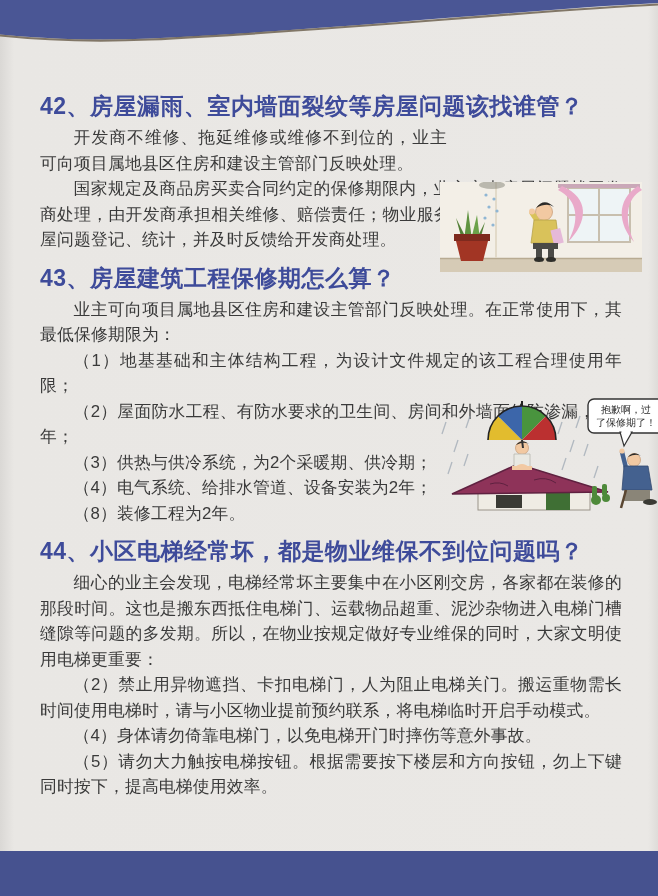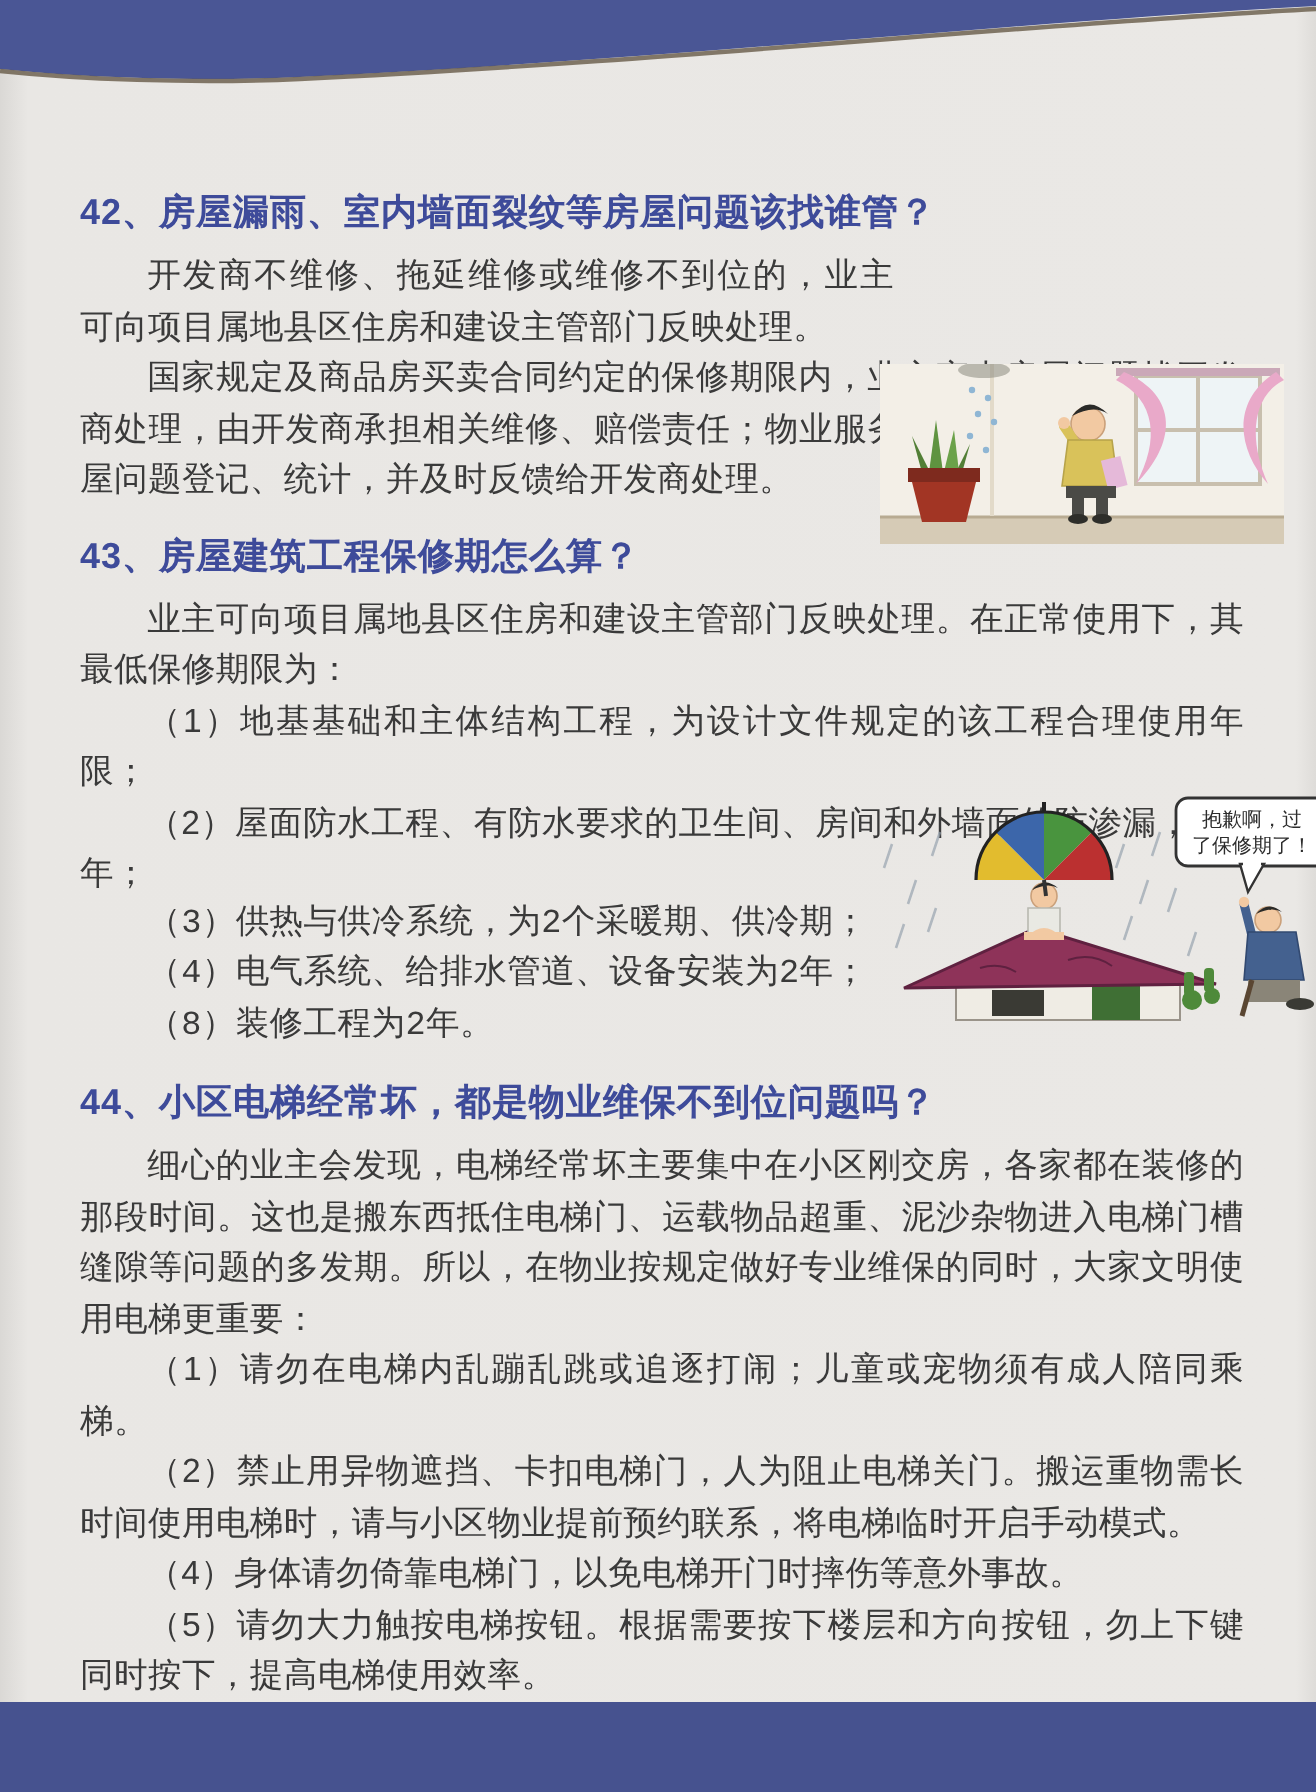--- a/index.html
+++ b/index.html
@@ -9,27 +9,27 @@
     font-family:"Liberation Sans","DejaVu Sans",sans-serif;
   }
   .banner-top{position:absolute;top:0;left:0;display:block;}
   .banner-bottom{position:absolute;left:0;bottom:0;width:658px;height:45px;background:#46528f;}
   .content{
     position:absolute;top:52px;left:40px;width:582px;
     font-size:16.8px;line-height:25.5px;color:#3a3a3a;
     text-align:justify;letter-spacing:.2px;
   }
   h2.q{
-    font-size:18px;line-height:28px;font-weight:700;color:#3e4b9a;
+    font-size:23px;line-height:28px;font-weight:700;color:#3e4b9a;
     margin:11px 0 5px 0;letter-spacing:.5px;text-align:left;
   }
   h2.q.first{margin-top:40px;}
   p.para{margin:0;text-indent:2em;}
   p.pr-illo1{padding-right:175px;}
-  p.pr-illo2{padding-right:175px;font-family:Liberation Mono, monospace;}
+  p.pr-illo2{padding-right:175px;}
   .illo{position:absolute;}
   .illo1{left:440px;top:182px;width:202px;height:90px;}
   .illo2{left:438px;top:396px;width:232px;height:115px;}
   svg{display:block;}
   .bubble-text{font-family:"Liberation Sans","DejaVu Sans",sans-serif;font-size:10px;fill:#2c2c2c;}
 </style>
 </head>
 <body>
 
 <div class="page">
@@ -48,21 +48,20 @@
     <h2 class="q">43、房屋建筑工程保修期怎么算？</h2>
     <p class="para">业主可向项目属地县区住房和建设主管部门反映处理。在正常使用下，其最低保修期限为：</p>
     <p class="para">（1）地基基础和主体结构工程，为设计文件规定的该工程合理使用年限；</p>
     <p class="para">（2）屋面防水工程、有防水要求的卫生间、房间和外墙面的防渗漏，为5年；</p>
     <p class="para pr-illo2">（3）供热与供冷系统，为2个采暖期、供冷期；</p>
     <p class="para pr-illo2">（4）电气系统、给排水管道、设备安装为2年；</p>
     <p class="para pr-illo2">（8）装修工程为2年。</p>
 
     <h2 class="q">44、小区电梯经常坏，都是物业维保不到位问题吗？</h2>
     <p class="para">细心的业主会发现，电梯经常坏主要集中在小区刚交房，各家都在装修的那段时间。这也是搬东西抵住电梯门、运载物品超重、泥沙杂物进入电梯门槽缝隙等问题的多发期。所以，在物业按规定做好专业维保的同时，大家文明使用电梯更重要：</p>
-    <p class="para">（1）请勿在电梯内乱蹦乱跳或追逐打闹；儿童或宠物须有成人陪同乘梯。</p>
     <p class="para">（2）禁止用异物遮挡、卡扣电梯门，人为阻止电梯关门。搬运重物需长时间使用电梯时，请与小区物业提前预约联系，将电梯临时开启手动模式。</p>
     <p class="para">（4）身体请勿倚靠电梯门，以免电梯开门时摔伤等意外事故。</p>
     <p class="para">（5）请勿大力触按电梯按钮。根据需要按下楼层和方向按钮，勿上下键同时按下，提高电梯使用效率。</p>
 
   </main>
 
   <div class="illo illo1">
     <svg width="202" height="90" viewBox="0 0 202 90">
       <rect x="0" y="0" width="202" height="78" fill="#f3efe7"></rect>
       <rect x="0" y="76" width="202" height="14" fill="#d6cbb6"></rect>

